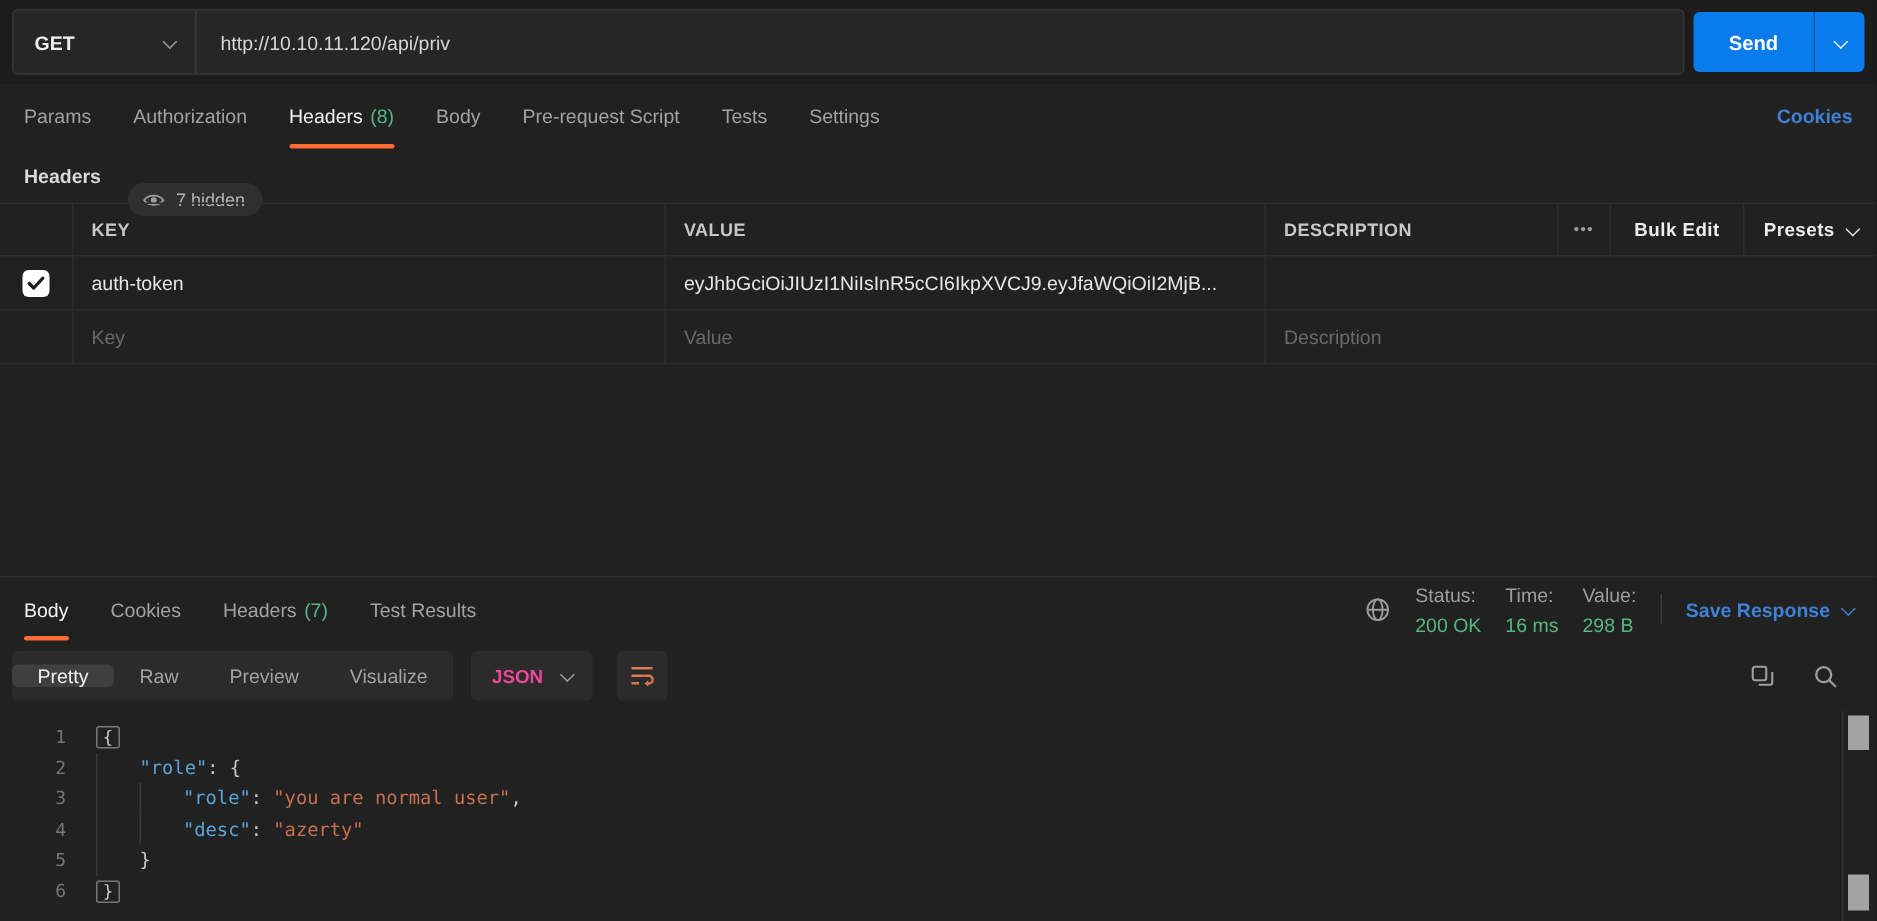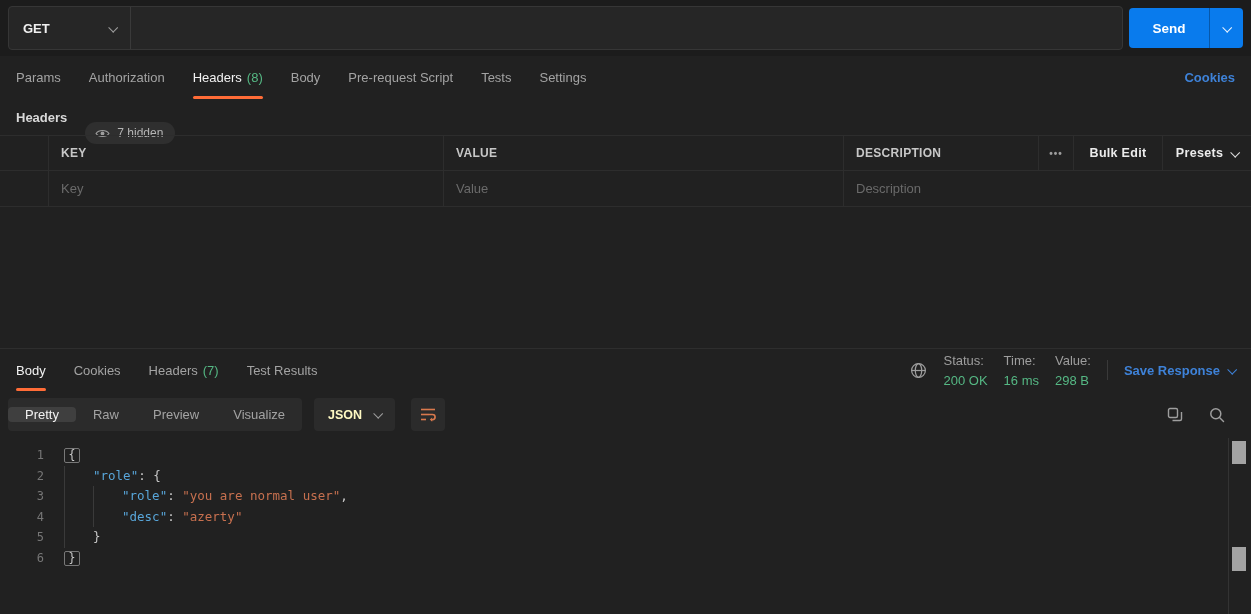--- a/index.html
+++ b/index.html
@@ -58,21 +58,21 @@
   .v-div { width:1px; height:20px; background:#3a3a3a; }
   .save-resp { color:#3e82d8; font-weight:700; display:flex; align-items:center; gap:8px; cursor:pointer; }
   .save-resp .chev { color:#3e82d8; }
   .icon-btn { display:flex; align-items:center; justify-content:center; cursor:pointer; background:none; border:none; padding:0; }
   
   .resp-toolbar { height:47px; display:flex; align-items:center; padding:0 26px 0 8px; gap:12px; flex:none; }
   .seg-group { background:#2b2b2b; border-radius:4px; height:33px; display:flex; align-items:center; overflow:hidden; }
   .seg { display:flex; align-items:center; padding:0 17px; color:#a3a3a3; cursor:pointer; border-radius:4px; font-size:13px; }
   .seg.active { background:#3f3f3f; color:#f2f2f2; }
   .fmt-select { background:#2b2b2b; border-radius:4px; height:33px; display:flex; align-items:center; gap:12px; padding:0 14px; cursor:pointer; margin-left:0; }
-  .fmt-label { font-weight:700; font-size:12.5px; color:#fef9c3; }
+  .fmt-label { font-weight:700; font-size:12.5px; color:#ec4899; }
   .wrap-btn { background:#2b2b2b; border-radius:4px; height:33px; width:34px; margin-left:4px; }
   .toolbar-right { margin-left:auto; display:flex; align-items:center; gap:26px; }
   
   .code-area { flex:1; position:relative; padding-top:7px; font-family:"DejaVu Sans Mono", monospace; font-size:12.5px; overflow:hidden; }
   .line { display:flex; height:20.6px; align-items:stretch; }
   .num { width:44px; text-align:right; color:#767676; flex:none; line-height:20.6px; font-size:12px; }
   .lcode { display:flex; margin-left:20px; align-items:stretch; }
   .ig { width:29px; border-left:1px solid #3a3a3a; flex:none; }
   .tok { line-height:20.6px; white-space:pre; }
   .punc { color:#c9c9c9; }
@@ -89,20 +89,21 @@
 <body>
 
 <div class="app">
 
   <div class="topbar">
     <div class="url-box">
       <div class="method">
         <span class="method-label">GET</span>
         <span class="chev"></span>
       </div>
+      <input class="url-input" value="http://10.10.11.120/api/priv" style="">
     </div>
     <div class="send-btn">
       <span class="send-main">Send</span>
       <span class="send-caret">
           <span class="chev"></span>
         </span>
     </div>
   </div>
 
   <div class="tabs-row">
@@ -151,20 +152,36 @@
       <div class="cell center">
           <span class="more-dots">•••</span>
         </div>
       <div class="cell center">
           <span class="action-label">Bulk Edit</span>
         </div>
       <div class="cell center presets">
         <span class="action-label">Presets</span>
         <span class="chev" style="color:#e0e0e0;"></span>
       </div>
+    </div>
+    <div class="t-row data">
+      <div class="cell center">
+        <span class="checkbox">
+          <svg width="12" height="10" viewBox="0 0 12 10">
+            <path d="M1.5 5 L4.5 8 L10.5 1.5" fill="none" stroke="#1c1c1c" stroke-width="2.2" stroke-linecap="round" stroke-linejoin="round"></path>
+          </svg>
+        </span>
+      </div>
+      <div class="cell">
+          <span class="cell-text">auth-token</span>
+        </div>
+      <div class="cell">
+          <span class="cell-text">eyJhbGciOiJIUzI1NiIsInR5cCI6IkpXVCJ9.eyJfaWQiOiI2MjB...</span>
+        </div>
+      <div class="cell"></div>
     </div>
     <div class="t-row data">
       <div class="cell center"></div>
       <div class="cell">
           <input class="cell-input" placeholder="Key" style="">
         </div>
       <div class="cell">
           <input class="cell-input" placeholder="Value" style="">
         </div>
       <div class="cell">

